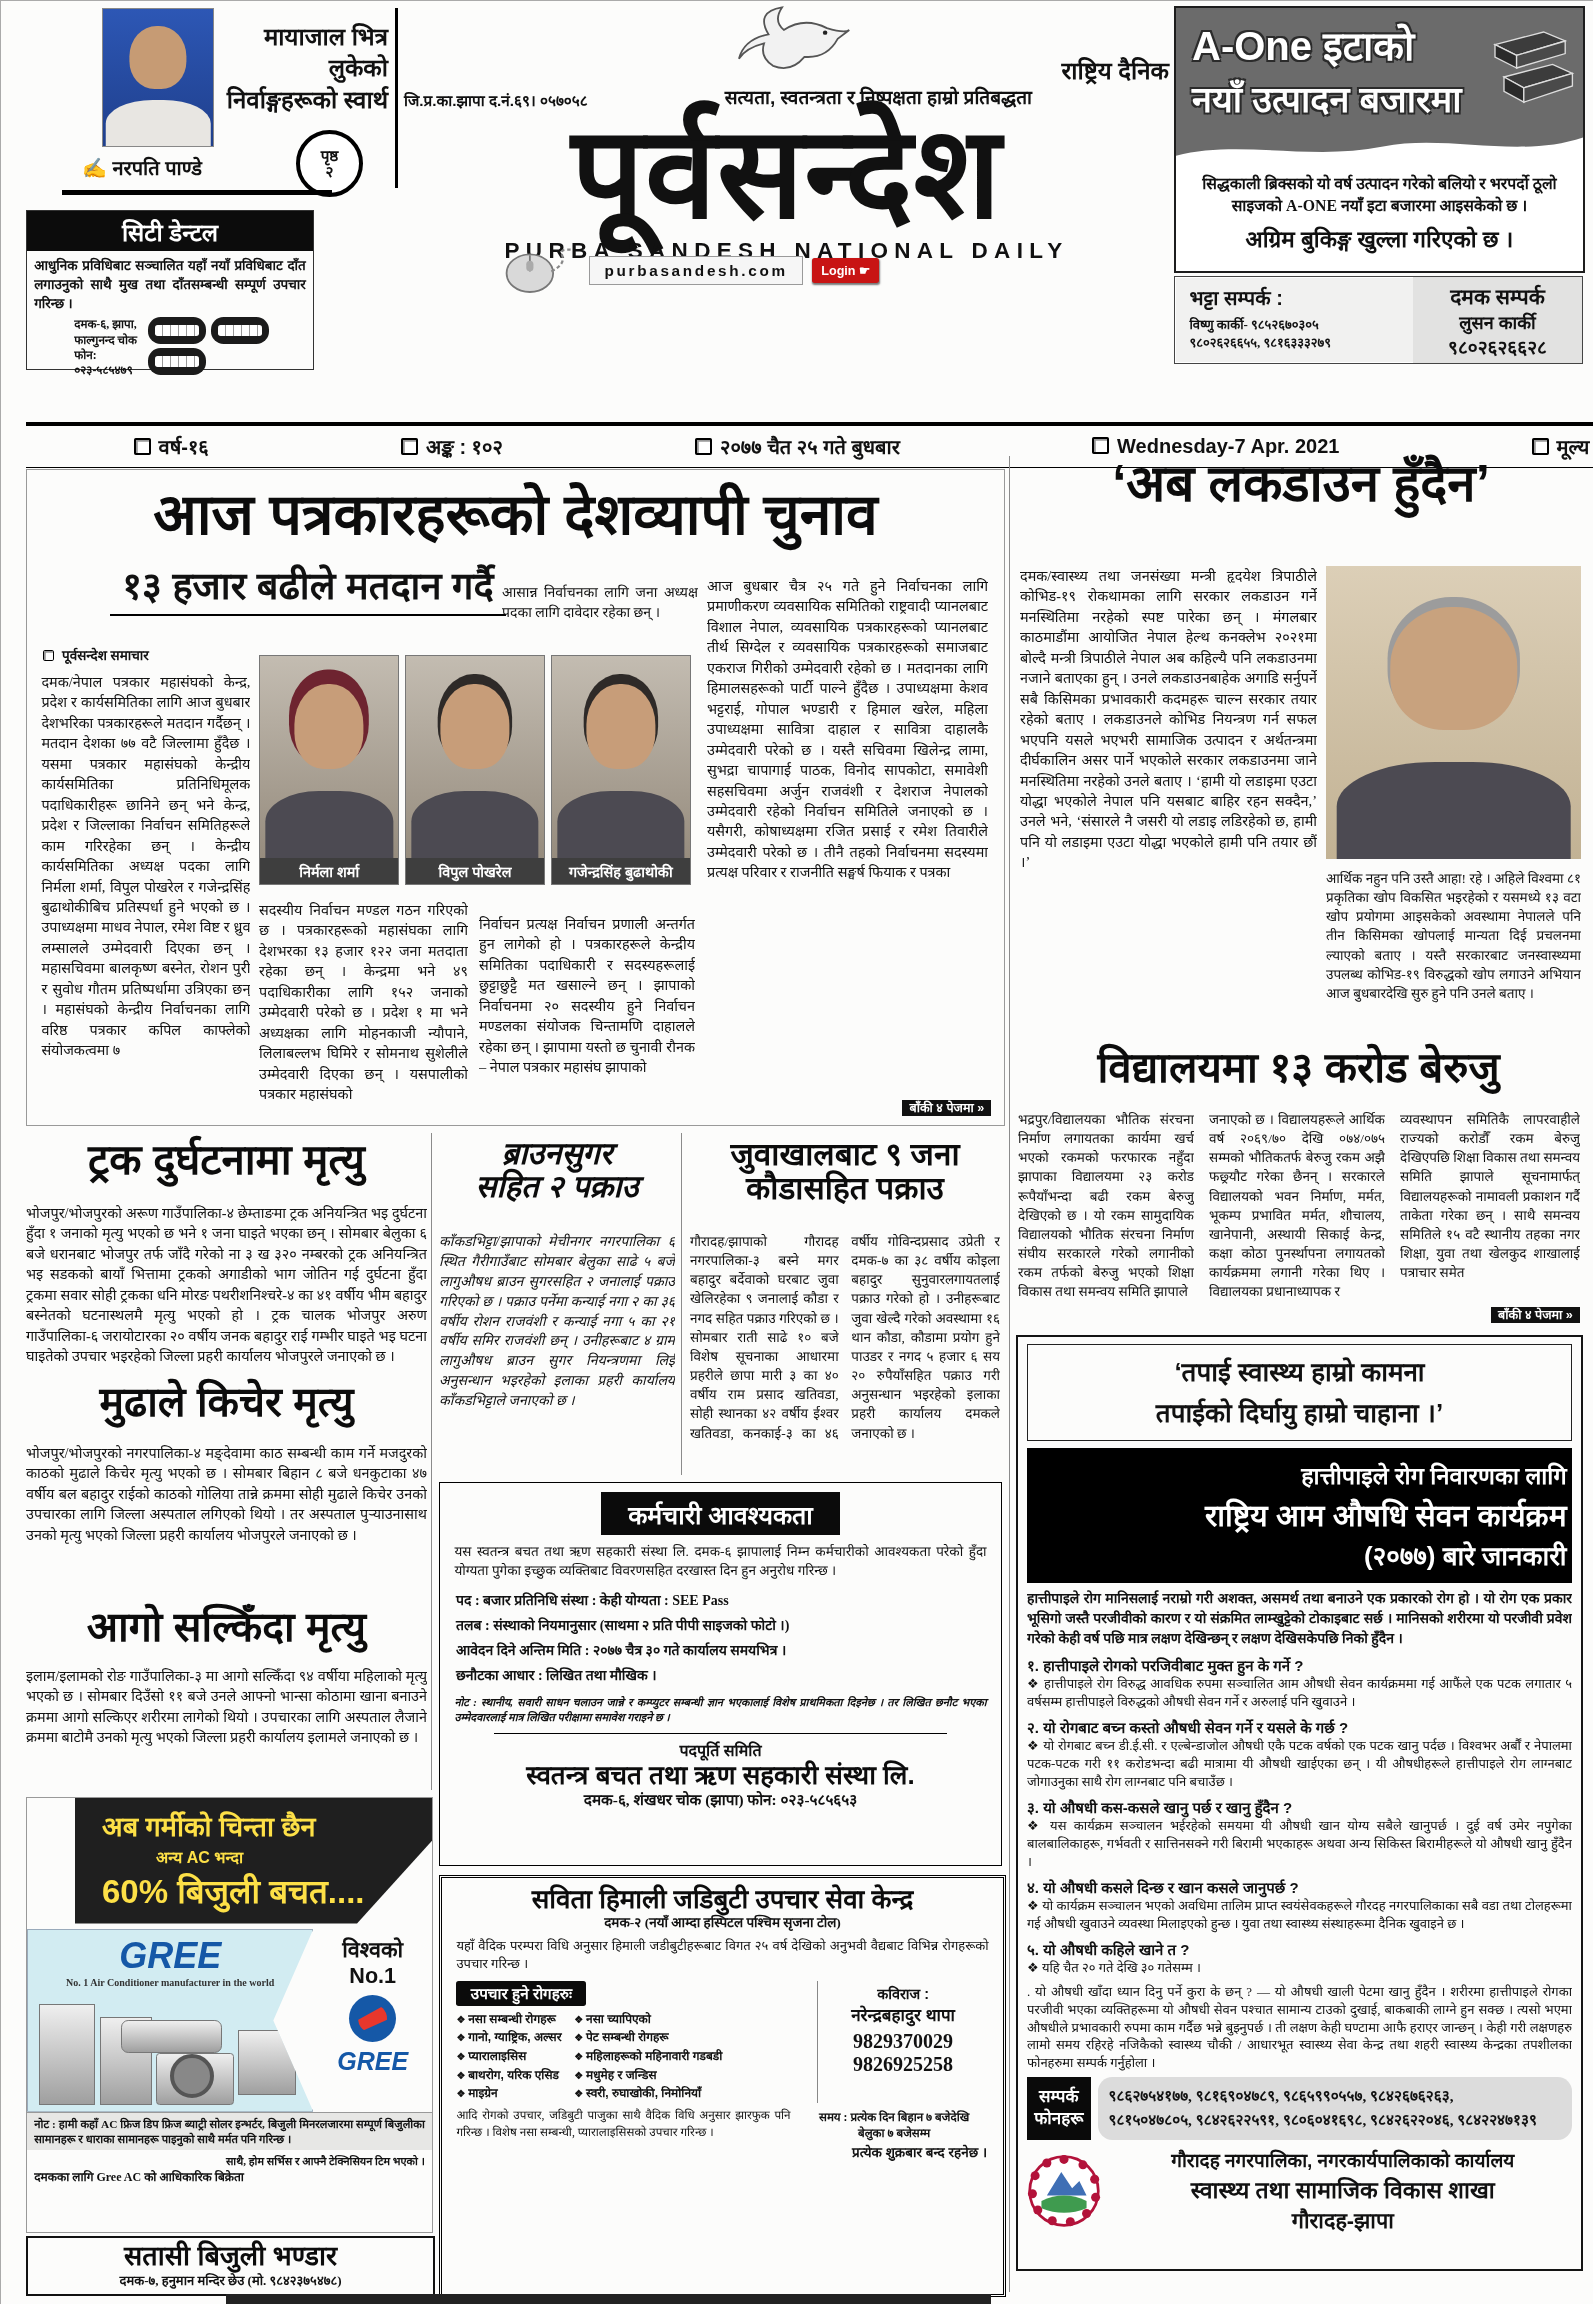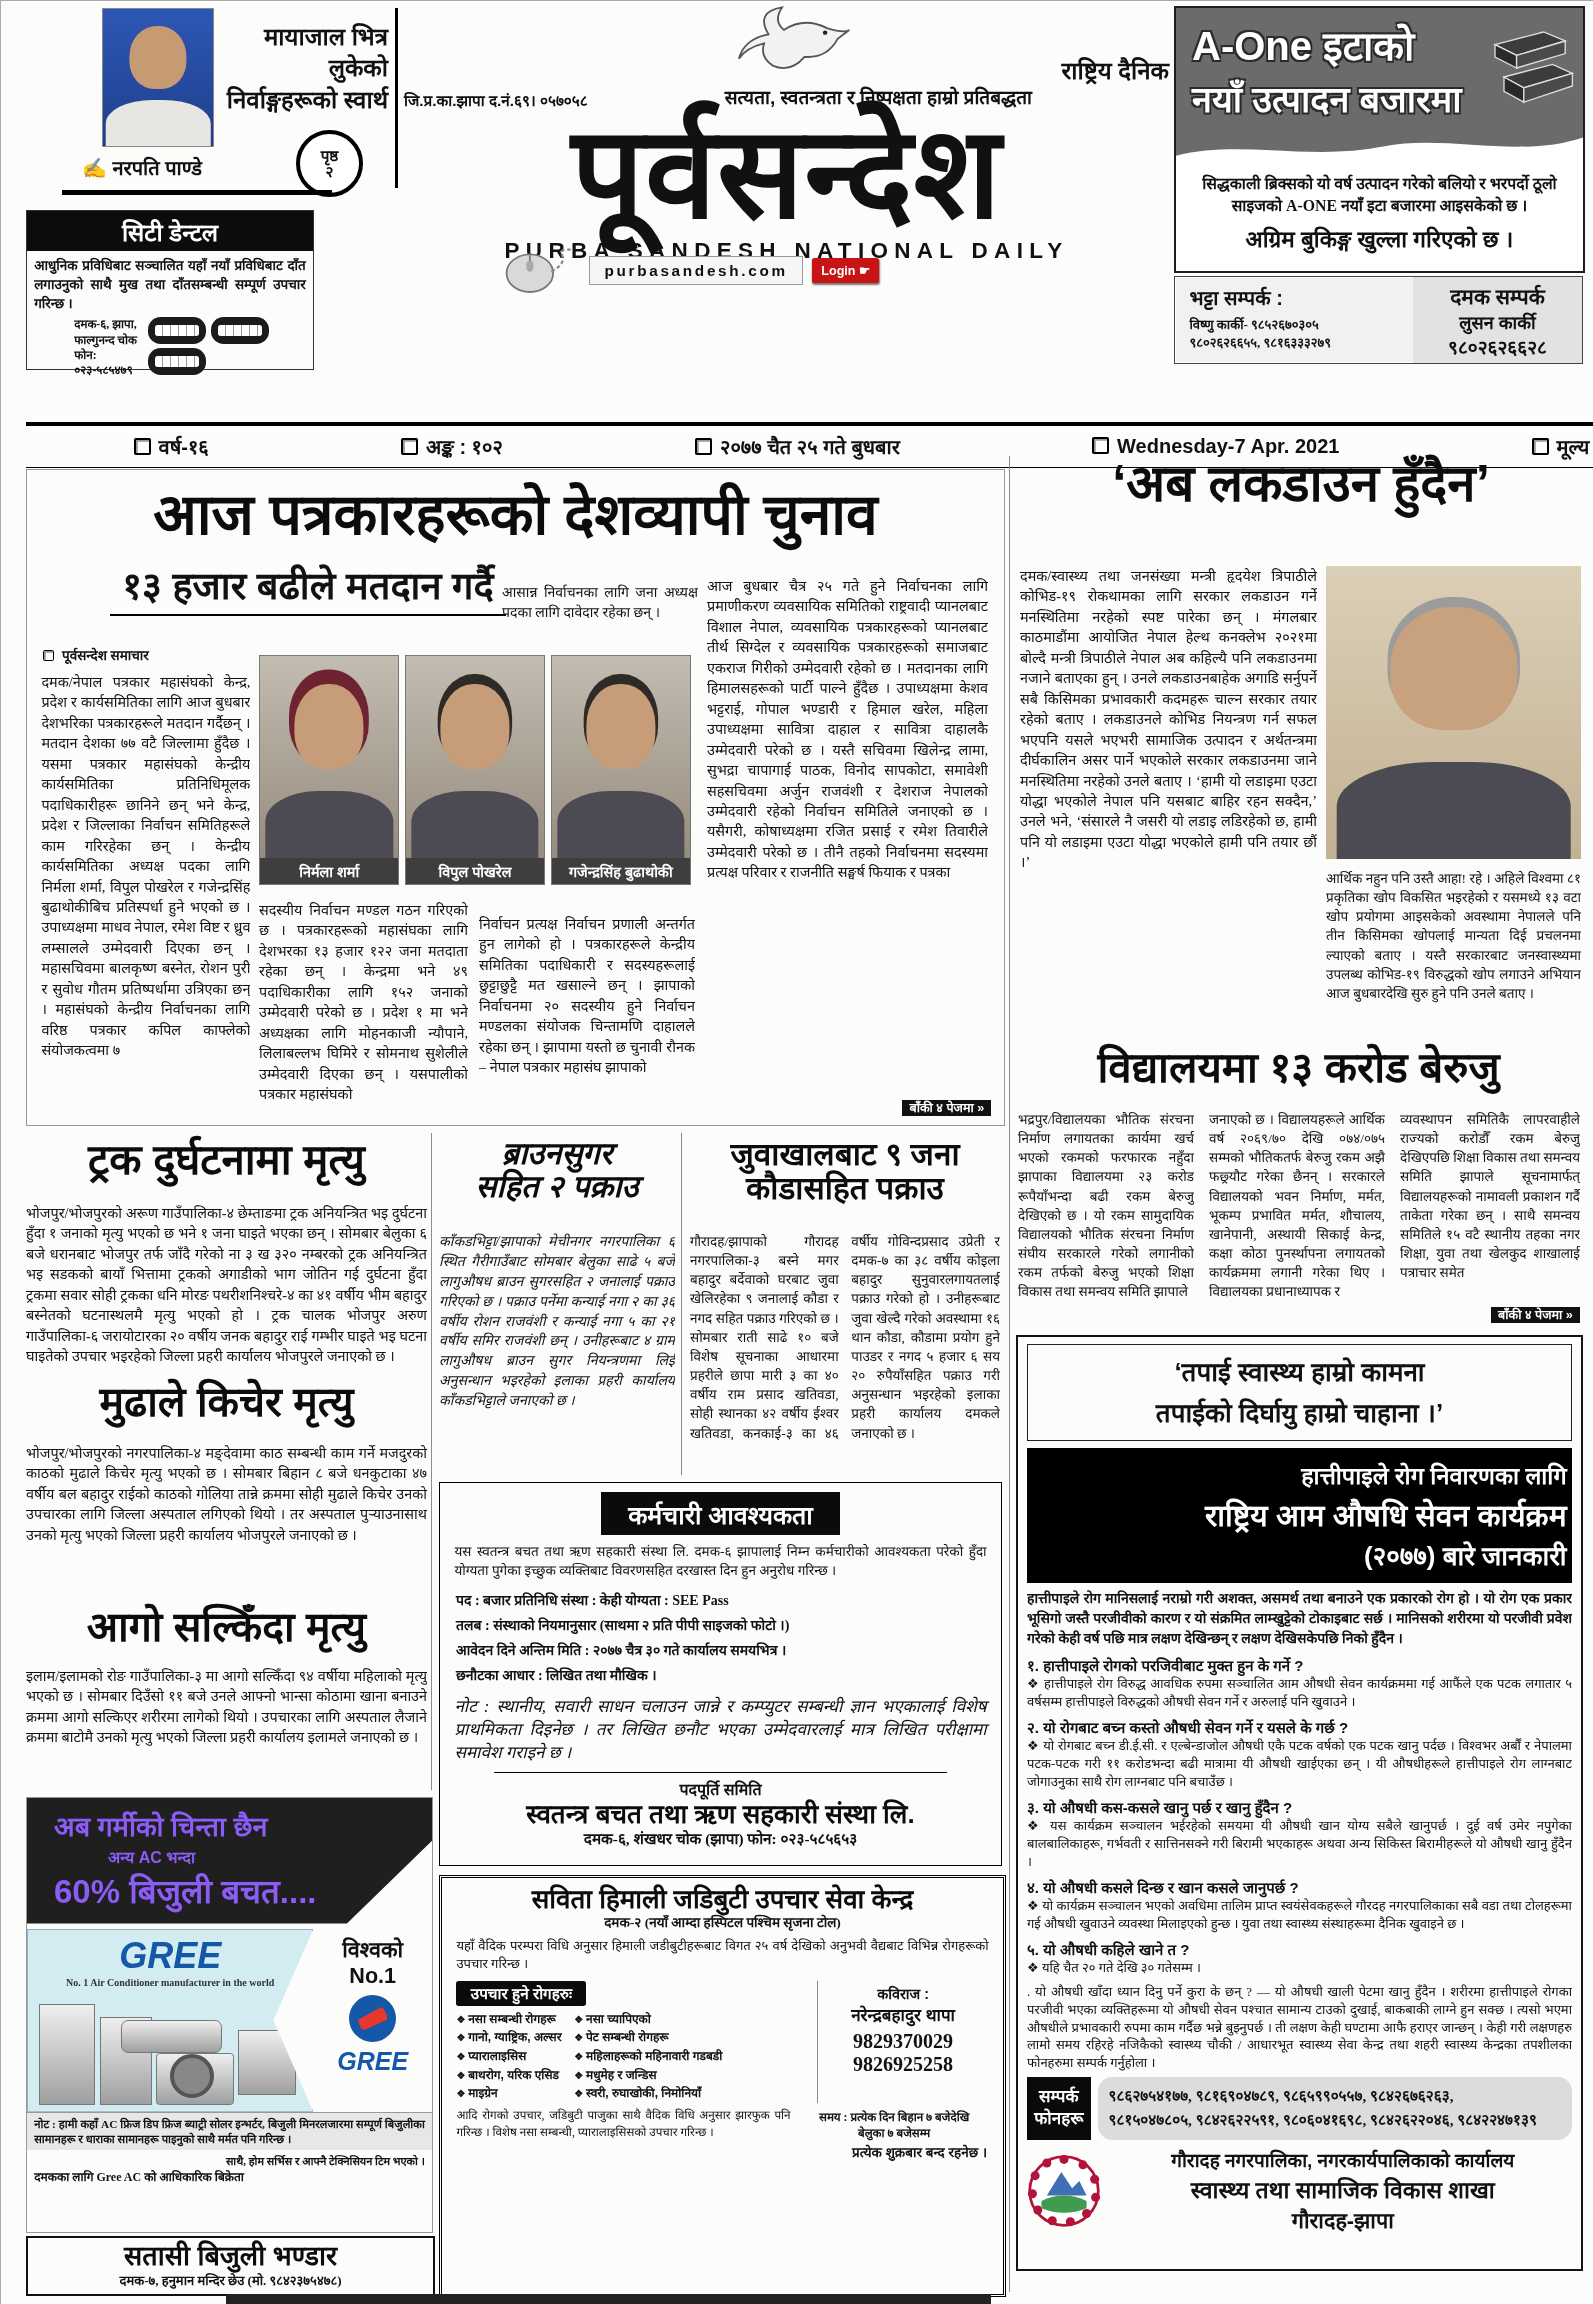--- a/index.html
+++ b/index.html
@@ -78,22 +78,22 @@
   .jobbox{border:1.8px solid #000;}
   .jobtitle{background:#0b0b0b;color:#fff;font-family:"Liberation Sans",sans-serif;font-weight:900;
         font-size:25px;text-align:center;padding:4.5px 27px;display:inline-block;}
   .herbbox{border:3.6px double #000;}
   .roglabel{background:#0b0b0b;color:#fff;font-family:"Liberation Sans",sans-serif;font-weight:bold;
         font-size:15.3px;padding:2.7px 14.4px;display:inline-block;border-radius:2.7px;}
   ul.rog{list-style:none;margin:3.6px 0 0;padding:0;font-weight:bold;font-size:12px;line-height:1.55;
         font-family:"Liberation Sans",sans-serif;}
   ul.rog li::before{content:"❖ ";font-size:10px;}
   
-  .greebanner{background:#1f1f1f;color:#8b5cf6;clip-path:polygon(0 0,100% 0,100% 34%,79% 100%,0 100%);
-        padding:9px 0 10.8px 27px;font-family:"Liberation Sans",sans-serif;}
+  .greebanner{background:#1f1f1f;color:#fde047;clip-path:polygon(0 0,100% 0,100% 34%,79% 100%,0 100%);
+        padding:9px 0 10.8px 27px;font-family:"Liberation Sans",sans-serif;margin-left:48px;}
   .greeblue{color:#1558a7;font-family:"Liberation Sans",sans-serif;font-weight:900;font-style:italic;}
   .greelogo{width:47px;height:47px;border-radius:50%;background:#1558a7;position:relative;overflow:hidden;margin:5.4px auto;}
   .greelogo::after{content:"";position:absolute;left:9px;top:9px;width:29px;height:29px;border-radius:50%;
         background:#e8372c;clip-path:polygon(0 55%,100% 0,100% 55%,0 100%);}
   .acunit{background:linear-gradient(#efefef,#9f9f9f);border:0.9px solid #777;display:inline-block;}
   .shopbox{border:2.7px solid #111;text-align:center;}
   .vrule{background:#8b8b8b;width:0.9px;}
   .ital{font-style:italic;}
 </style>
 </head>
@@ -381,21 +381,21 @@
 
   <div class="abs jobbox" style="left:438px;top:1481px;width:561px;height:382px;text-align:center;">
     <div class="jobtitle" style="margin-top:9px;">कर्मचारी आवश्यकता</div>
     <div class="bt" style="font-size:13.5px;padding:7.2px 14.4px 0;text-align:justify;">यस स्वतन्त्र बचत तथा ऋण सहकारी संस्था लि. दमक-६ झापालाई निम्न कर्मचारीको आवश्यकता परेको हुँदा योग्यता पुगेका इच्छुक व्यक्तिबाट विवरणसहित दरखास्त दिन हुन अनुरोध गरिन्छ ।</div>
     <div style="text-align:left;padding:7.2px 16px 0;font-weight:bold;font-size:14px;line-height:1.8;">
       <div>पद : बजार प्रतिनिधि     संस्था : केही     योग्यता : SEE Pass</div>
       <div>तलब : संस्थाको नियमानुसार (साथमा २ प्रति पीपी साइजको फोटो ।)</div>
       <div>आवेदन दिने अन्तिम मिति : २०७७ चैत्र ३० गते कार्यालय समयभित्र ।</div>
       <div>छनौटका आधार : लिखित तथा मौखिक ।</div>
     </div>
-    <div class="ital" style="font-size:17px;font-weight:normal;padding:5.4px 14.4px 0;text-align:justify;">नोट : स्थानीय, सवारी साधन चलाउन जान्ने र कम्प्युटर सम्बन्धी ज्ञान भएकालाई विशेष प्राथमिकता दिइनेछ । तर लिखित छनौट भएका उम्मेदवारलाई मात्र लिखित परीक्षामा समावेश गराइने छ ।</div>
+    <div class="ital" style="font-size:11px;font-weight:bold;padding:5.4px 14.4px 0;text-align:justify;">नोट : स्थानीय, सवारी साधन चलाउन जान्ने र कम्प्युटर सम्बन्धी ज्ञान भएकालाई विशेष प्राथमिकता दिइनेछ । तर लिखित छनौट भएका उम्मेदवारलाई मात्र लिखित परीक्षामा समावेश गराइने छ ।</div>
     <div style="border-top:1.8px solid #000;margin:9px 54px 0;"></div>
     <div class="sans" style="font-weight:800;font-size:16px;margin-top:5.4px;">पदपूर्ति समिति</div>
     <div class="hl" style="font-size:26px;">स्वतन्त्र बचत तथा ऋण सहकारी संस्था लि.</div>
     <div style="font-weight:bold;font-size:15.3px;">दमक-६, शंखधर चोक (झापा) फोन: ०२३-५८५६५३</div>
   </div>
 
   <div class="abs herbbox" style="left:438px;top:1874px;width:561px;height:416px;">
     <div class="hl" style="font-size:26px;margin-top:7.2px;">सविता हिमाली जडिबुटी उपचार सेवा केन्द्र</div>
     <div style="text-align:center;font-weight:bold;font-size:13.5px;">दमक-२ (नयाँ आम्दा हस्पिटल पश्चिम सृजना टोल)</div>
     <div class="bt" style="font-size:13px;padding:5.4px 14.4px 0;">यहाँ वैदिक परम्परा विधि अनुसार हिमाली जडीबुटीहरूबाट विगत २५ वर्ष देखिको अनुभवी वैद्यबाट विभिन्न रोगहरूको उपचार गरिन्छ ।</div>

